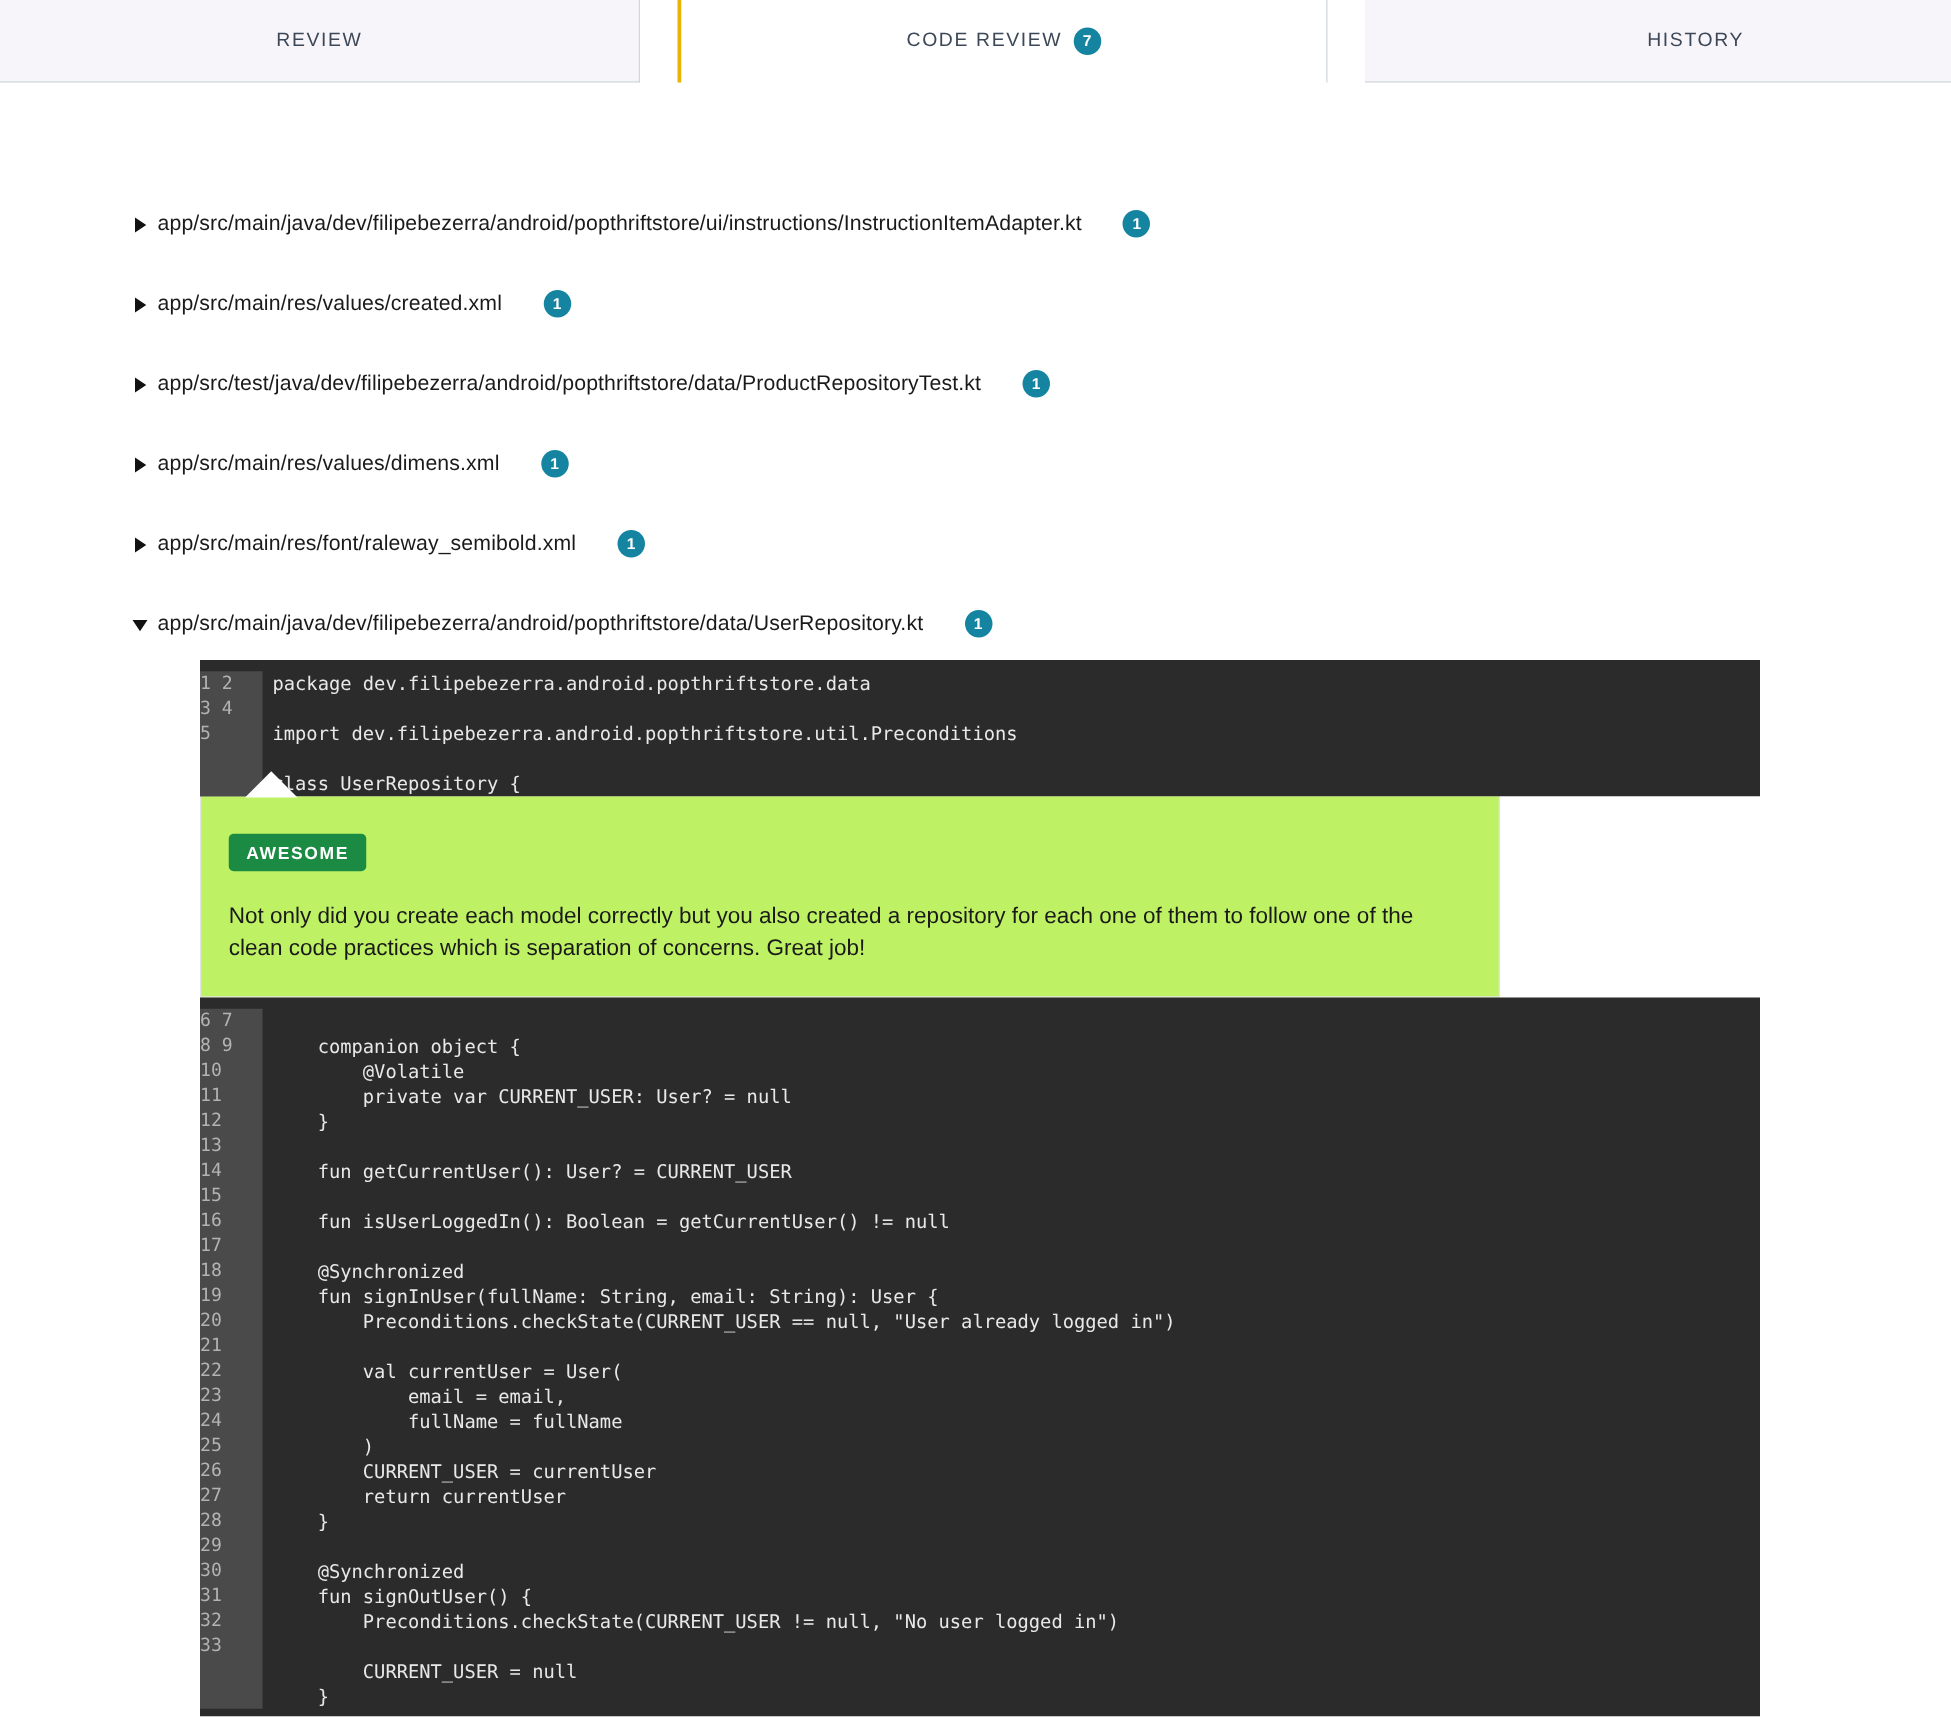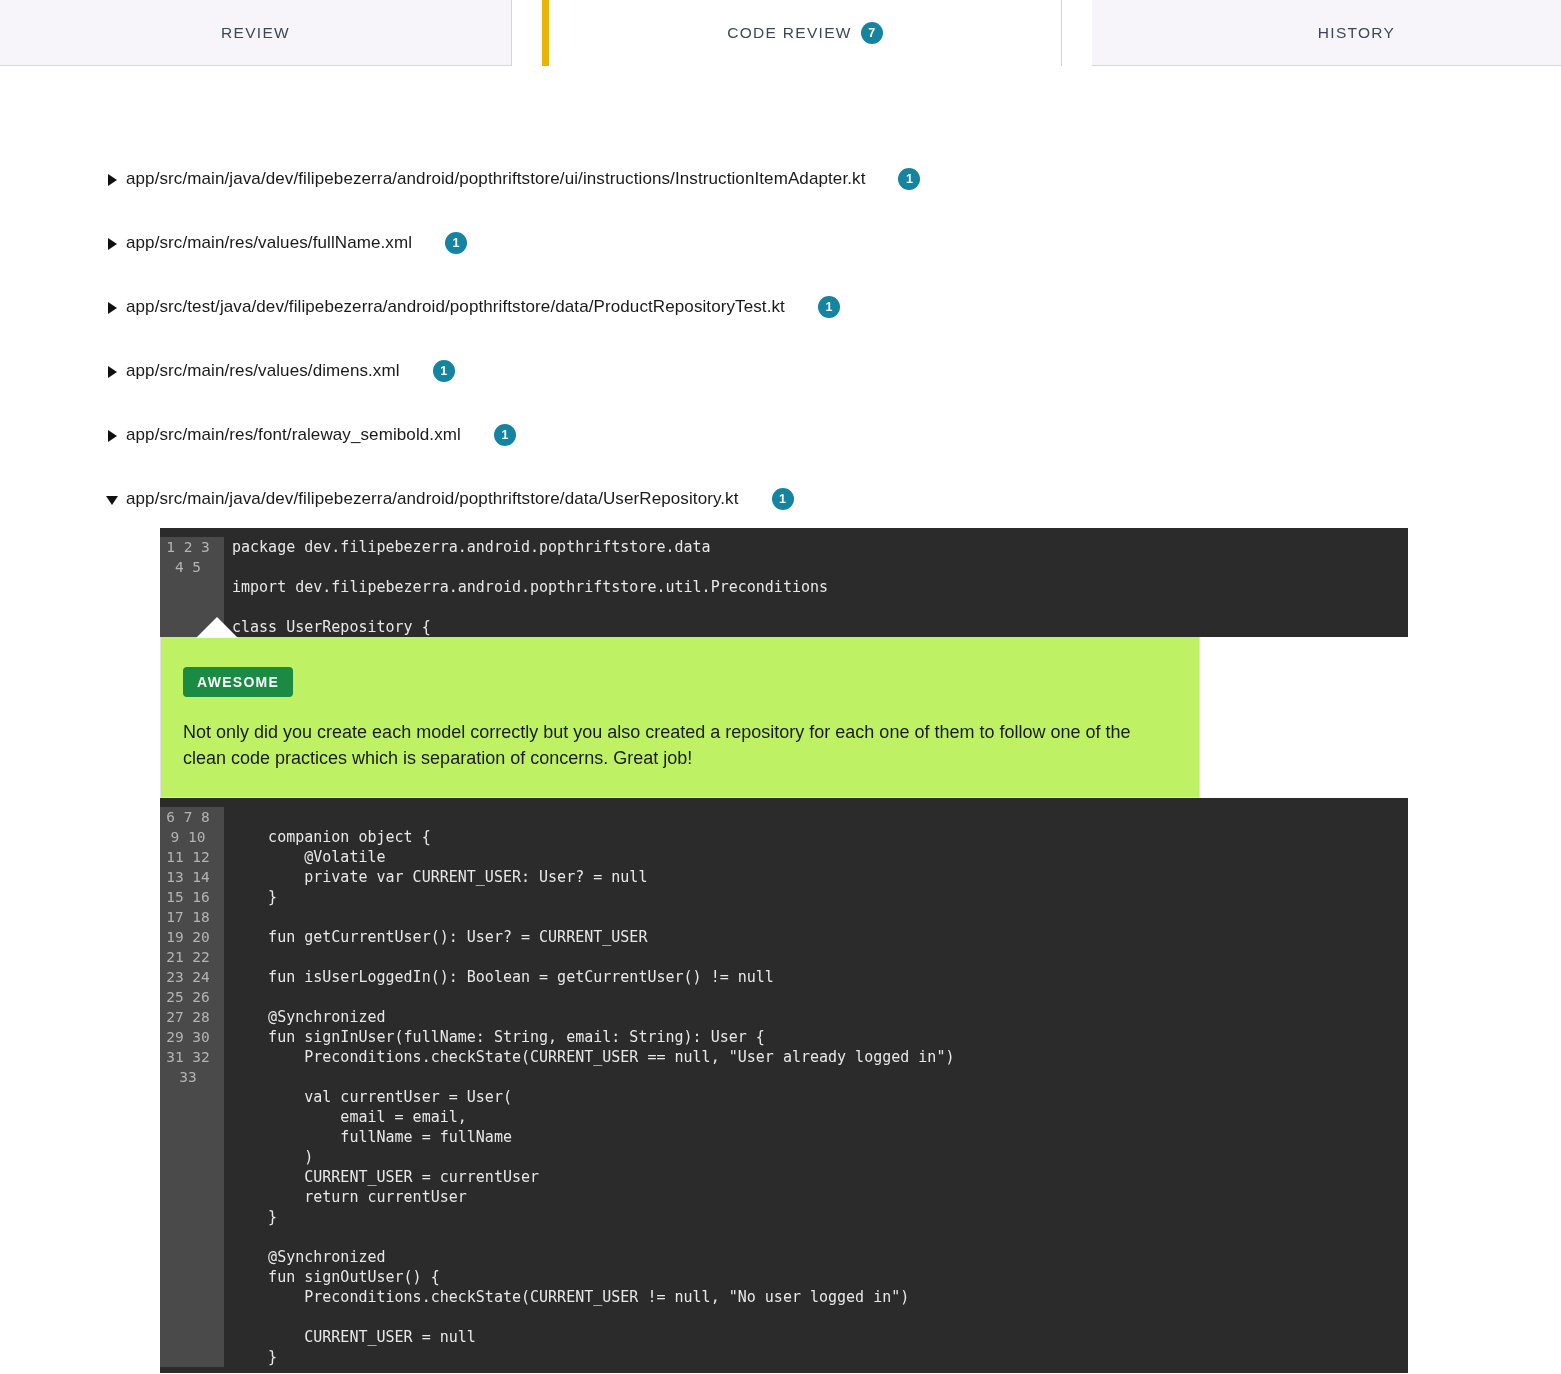--- a/index.html
+++ b/index.html
@@ -37,21 +37,21 @@
     border-right: 1px solid #cfd8dd;
     border-bottom: 1px solid #cfd8dd;
     cursor: pointer;
     user-select: none;
   }
   .tab.first { width: 512px; }
   .tab.mid {
     width: 520px;
     background: #ffffff;
     border-right: 1px solid #cfd8dd;
-    border-left: 7px solid #eab308;
+    border-left: 3px solid #eab308;
     border-bottom: none;
     color: #3c4858;
   }
   .tab.last {
     width: 529px;
     border-right: none;
     justify-content: center;
   }
   .tab .tab-label { white-space: nowrap; }
   .tab-badge {
@@ -137,24 +137,24 @@
   .code-panel {
     background: #2b2b2b;
     display: flex;
     width: 1248px;
     padding-top: 9px;
     padding-bottom: 6px;
     position: relative;
   }
   .code-panel.top { padding-bottom: 0; }
   .gutter {
-    width: 64px;
+    width: 50px;
     flex: 0 0 auto;
     background: #4a4a4a;
-    text-align: center;
+    text-align: left;
     padding-right: 8px;
     font-family: "DejaVu Sans Mono", monospace;
     font-size: 14.5px;
     line-height: 20px;
     color: #b3b3b3;
     user-select: none;
   }
   .code-lines {
     flex: 1 1 auto;
     font-family: "DejaVu Sans Mono", monospace;
@@ -224,21 +224,21 @@
 <div class="content">
 
   <div class="file-row first-row">
     <span class="caret"></span>
     <span class="file-path">app/src/main/java/dev/filipebezerra/android/popthriftstore/ui/instructions/InstructionItemAdapter.kt</span>
     <span class="file-badge">1</span>
   </div>
 
   <div class="file-row">
     <span class="caret"></span>
-    <span class="file-path">app/src/main/res/values/fullName.xml</span>
+    <span class="file-path">app/src/main/res/values/created.xml</span>
     <span class="file-badge">1</span>
   </div>
 
   <div class="file-row">
     <span class="caret"></span>
     <span class="file-path">app/src/test/java/dev/filipebezerra/android/popthriftstore/data/ProductRepositoryTest.kt</span>
     <span class="file-badge">1</span>
   </div>
 
   <div class="file-row">

